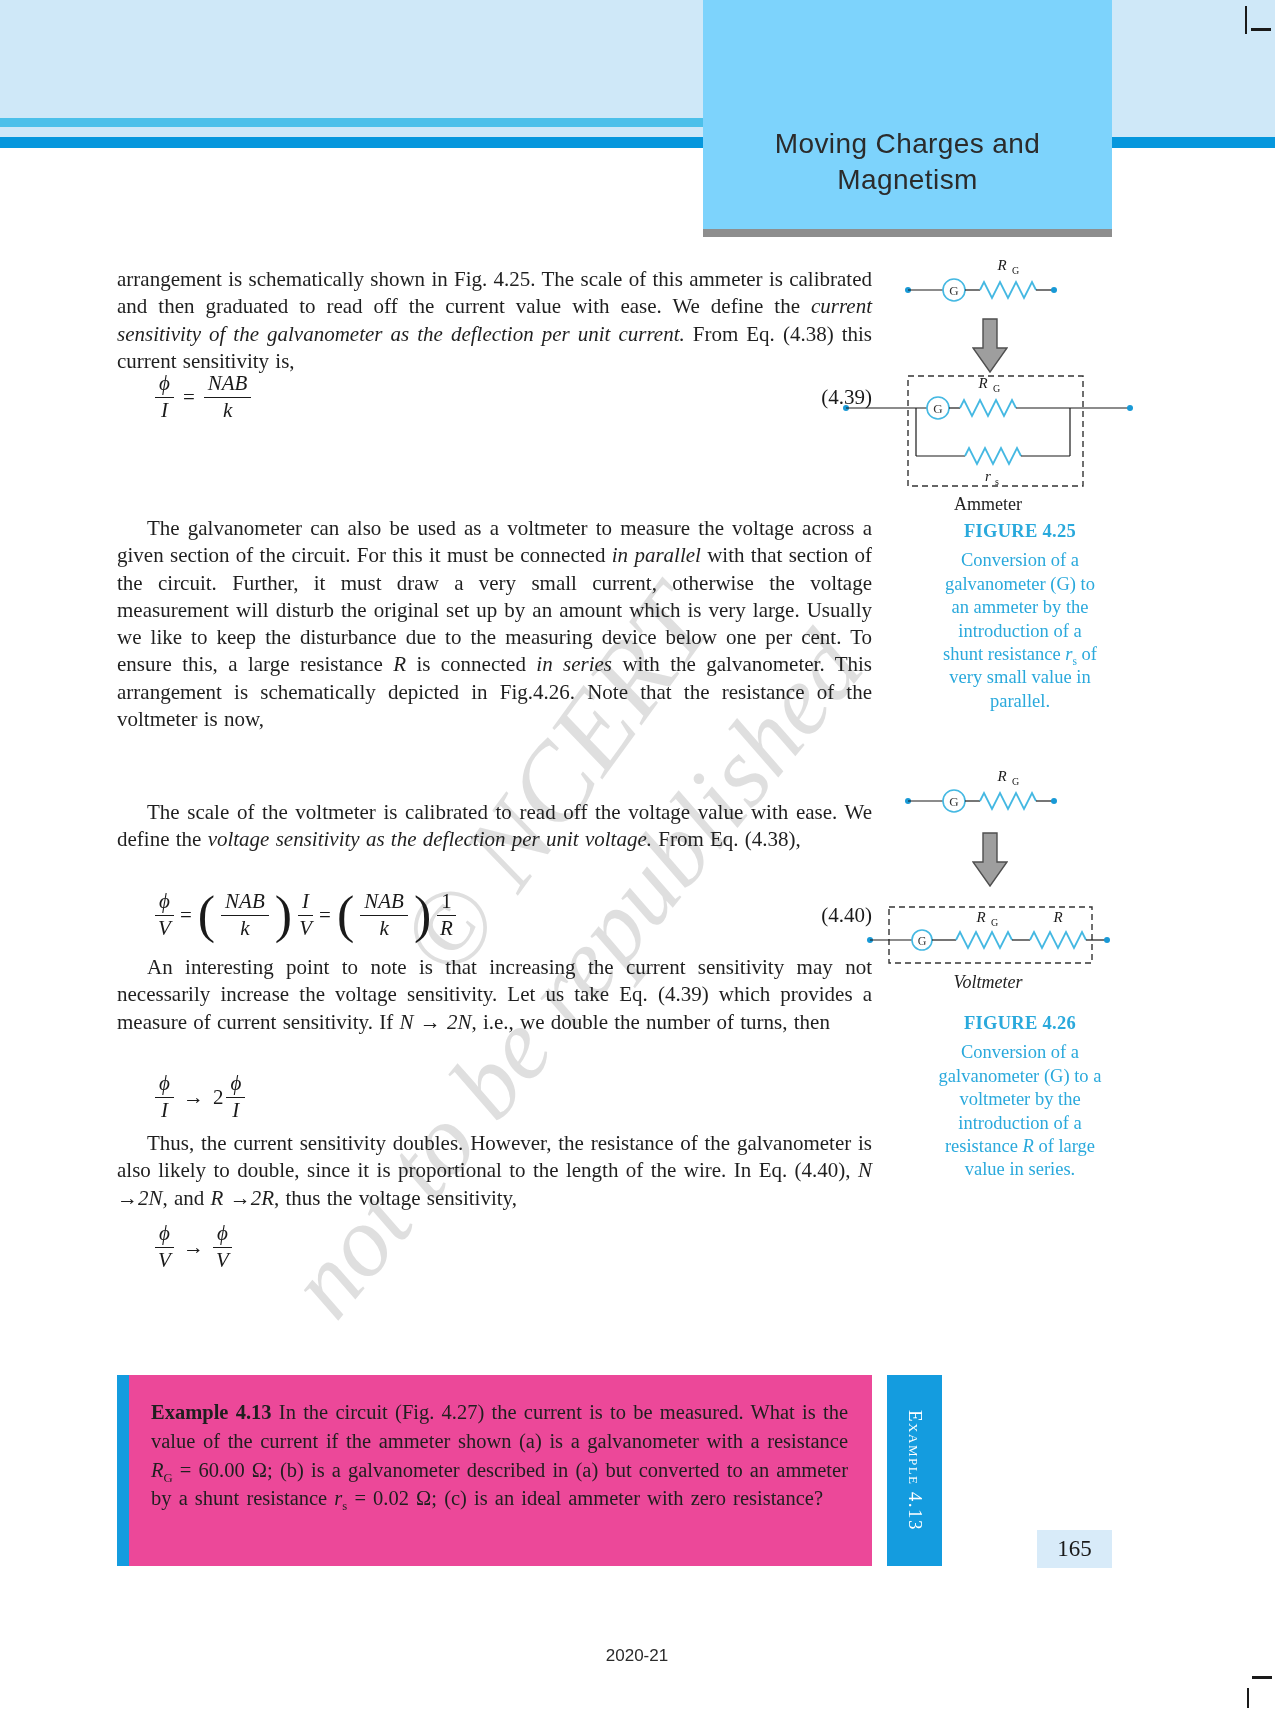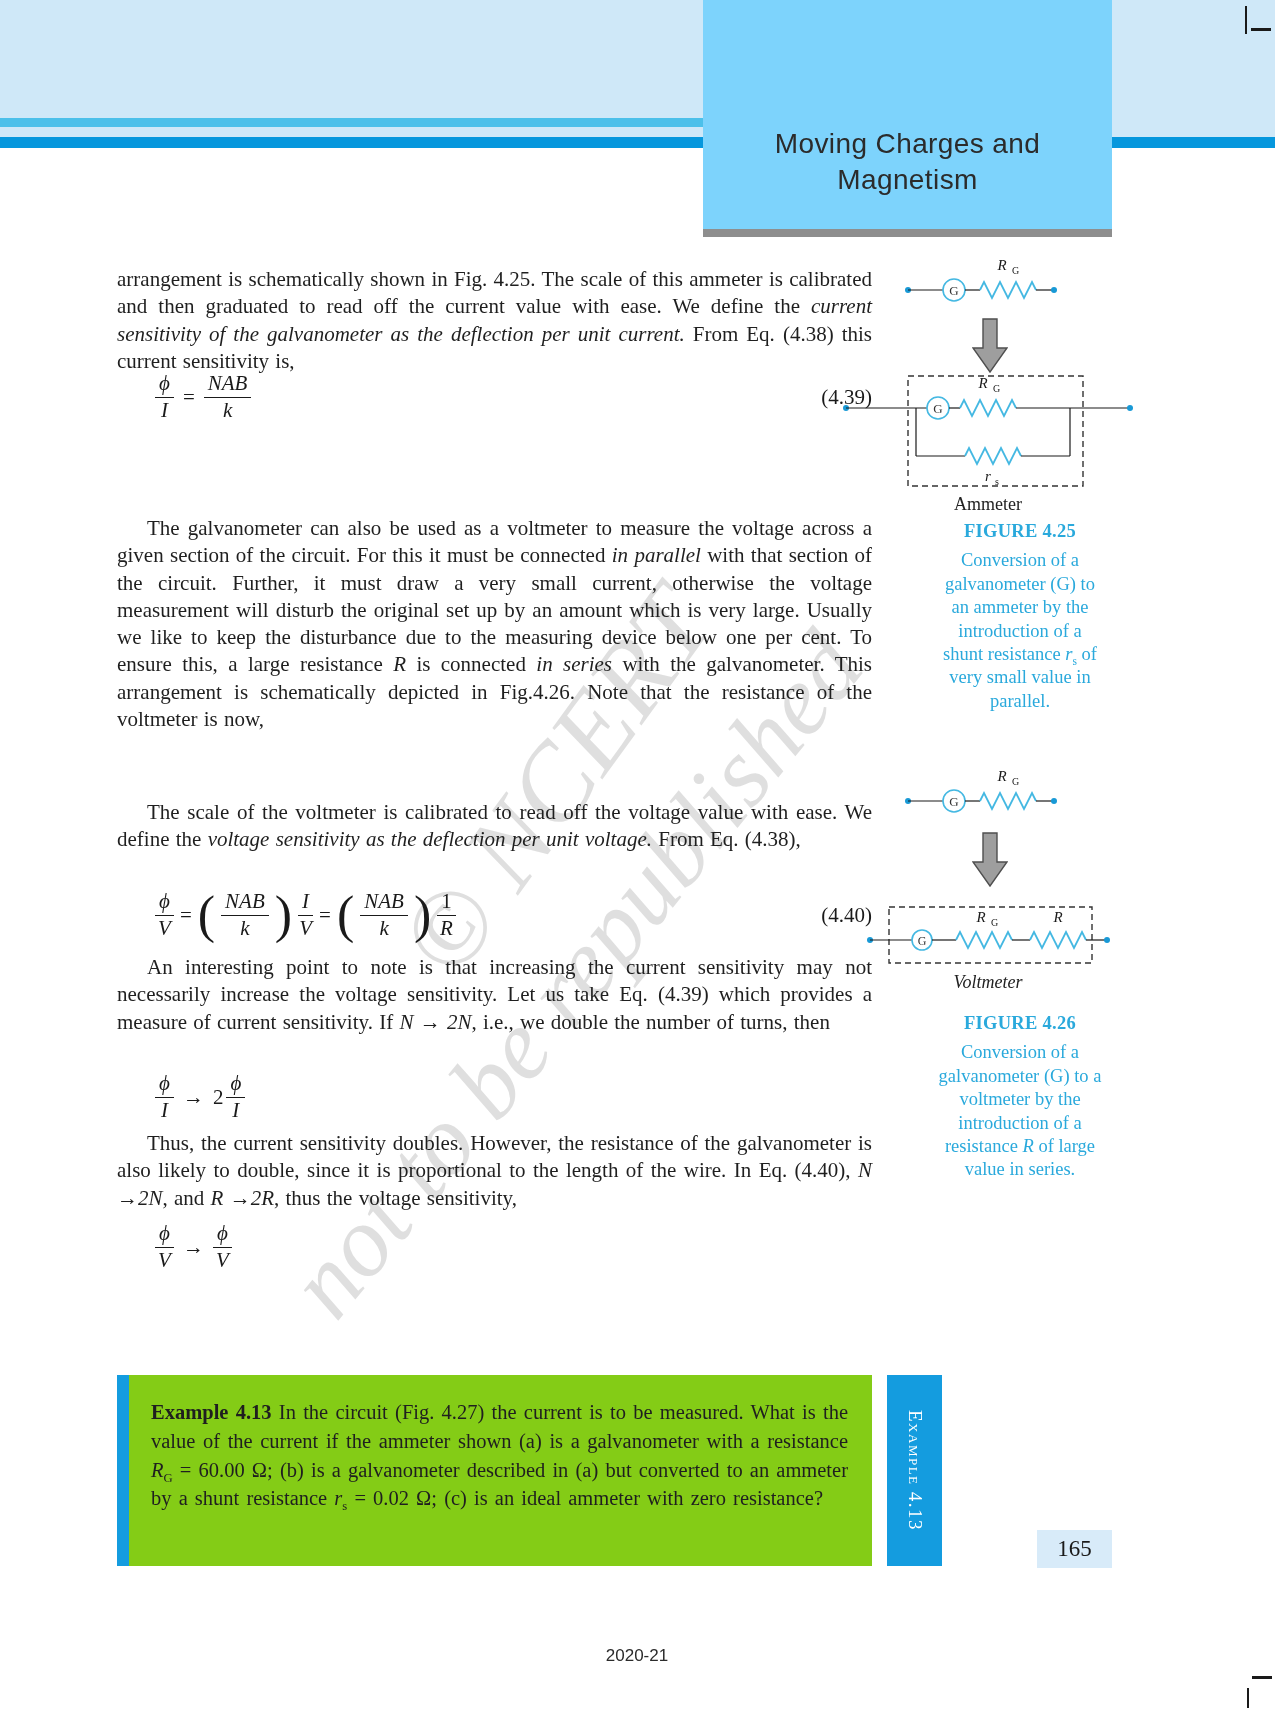--- a/index.html
+++ b/index.html
@@ -27,21 +27,21 @@
   sub{font-size:62%;line-height:0;}
   .equation{position:absolute;left:117px;width:755px;z-index:2;font-size:21px;color:#1a1a1a;}
   .eq-inner{padding-left:38px;display:flex;align-items:center;gap:9px;min-height:58px;}
   .eqlabel{position:absolute;right:0;top:50%;transform:translateY(-50%);}
   .frac{display:inline-flex;flex-direction:column;align-items:center;line-height:1.12;}
   .frac .num{border-bottom:1.6px solid #1a1a1a;padding:0 4px 1px;text-align:center;}
   .frac .den{padding-top:1px;}
   .paren{font-size:52px;line-height:0;font-weight:400;color:#1a1a1a;}
   i{font-family:"Liberation Serif",serif;}
   
-  .example-box{position:absolute;left:117px;top:1375px;width:755px;height:191px;background:#84cc16;
+  .example-box{position:absolute;left:117px;top:1375px;width:755px;height:191px;background:#ec4899;
                border-left:12px solid #149cdf;box-sizing:border-box;padding:23px 24px 0 22px;
                font-size:20.5px;line-height:28.8px;text-align:justify;z-index:2;word-spacing:2px;}
   .example-tab{position:absolute;left:887px;top:1375px;width:55px;height:191px;background:#149cdf;
                color:#ffffff;z-index:2;display:flex;align-items:center;justify-content:center;
                writing-mode:vertical-rl;font-variant:small-caps;font-size:19px;letter-spacing:1.5px;}
   
   .figsvg{position:absolute;z-index:2;}
   .device-label{position:absolute;left:838px;width:300px;text-align:center;font-size:18px;
                 color:#222222;z-index:2;}
   .fig-caption{position:absolute;left:870px;width:300px;text-align:center;color:#2aa9dc;

